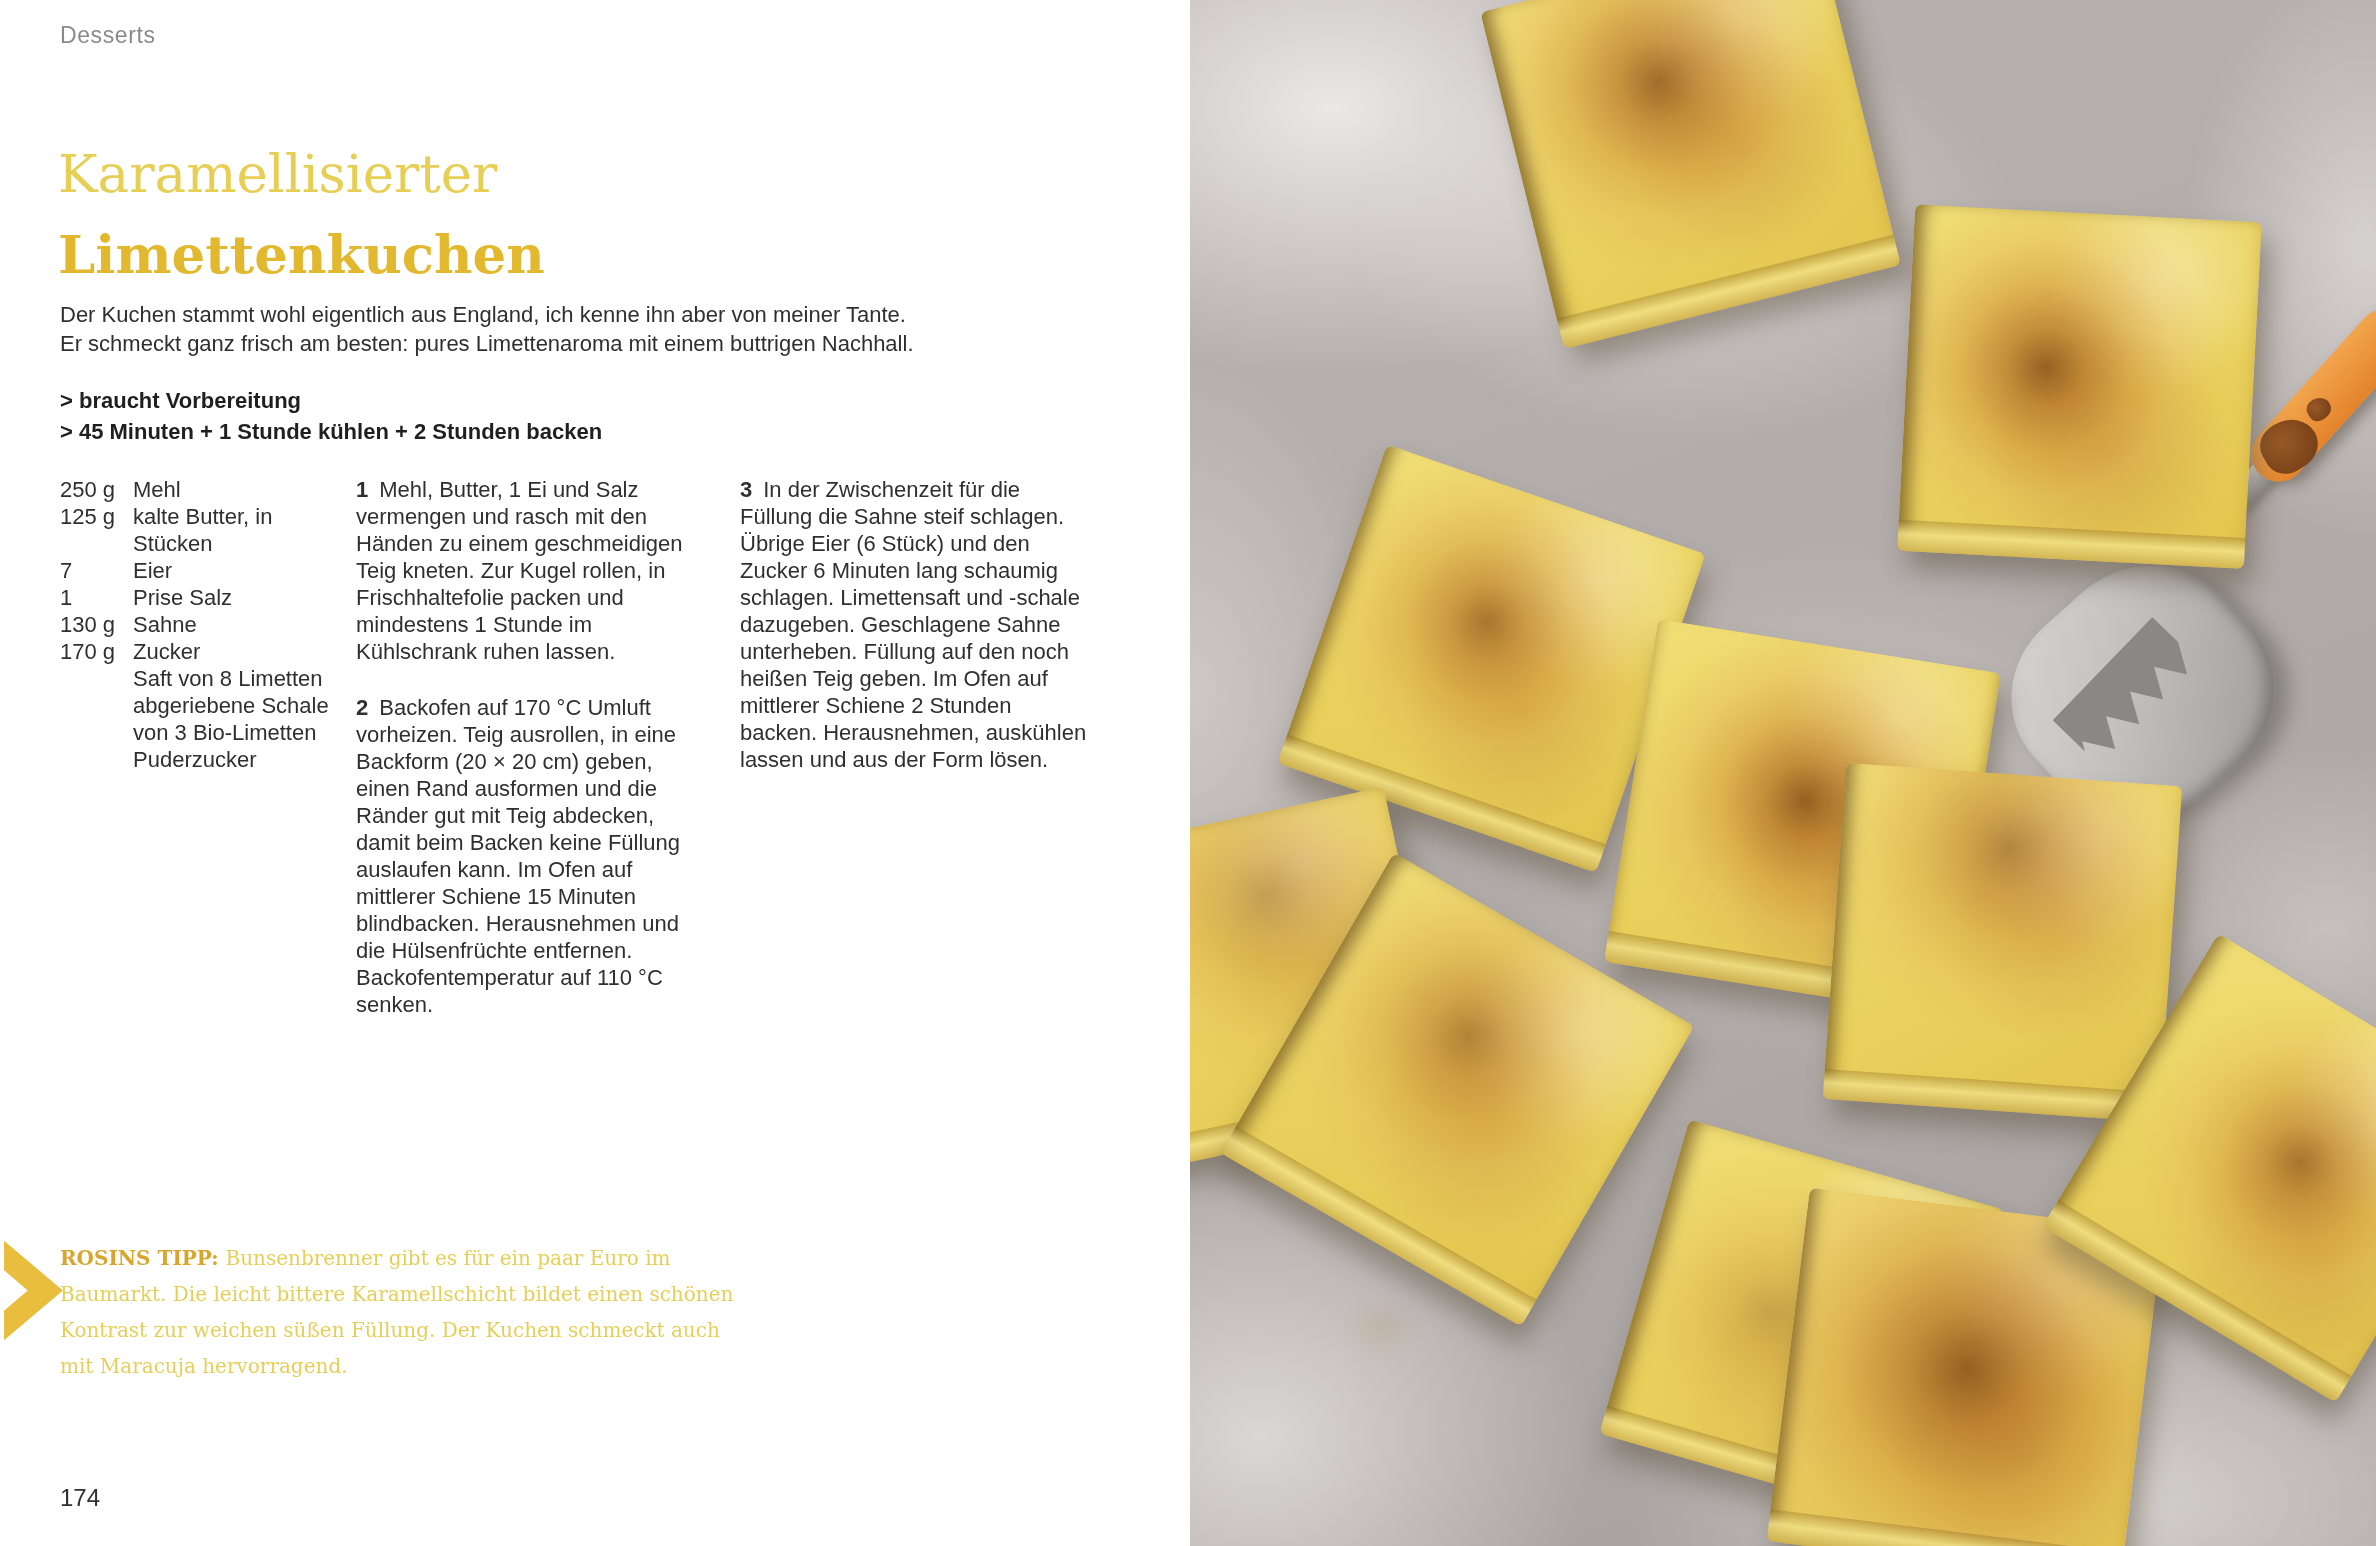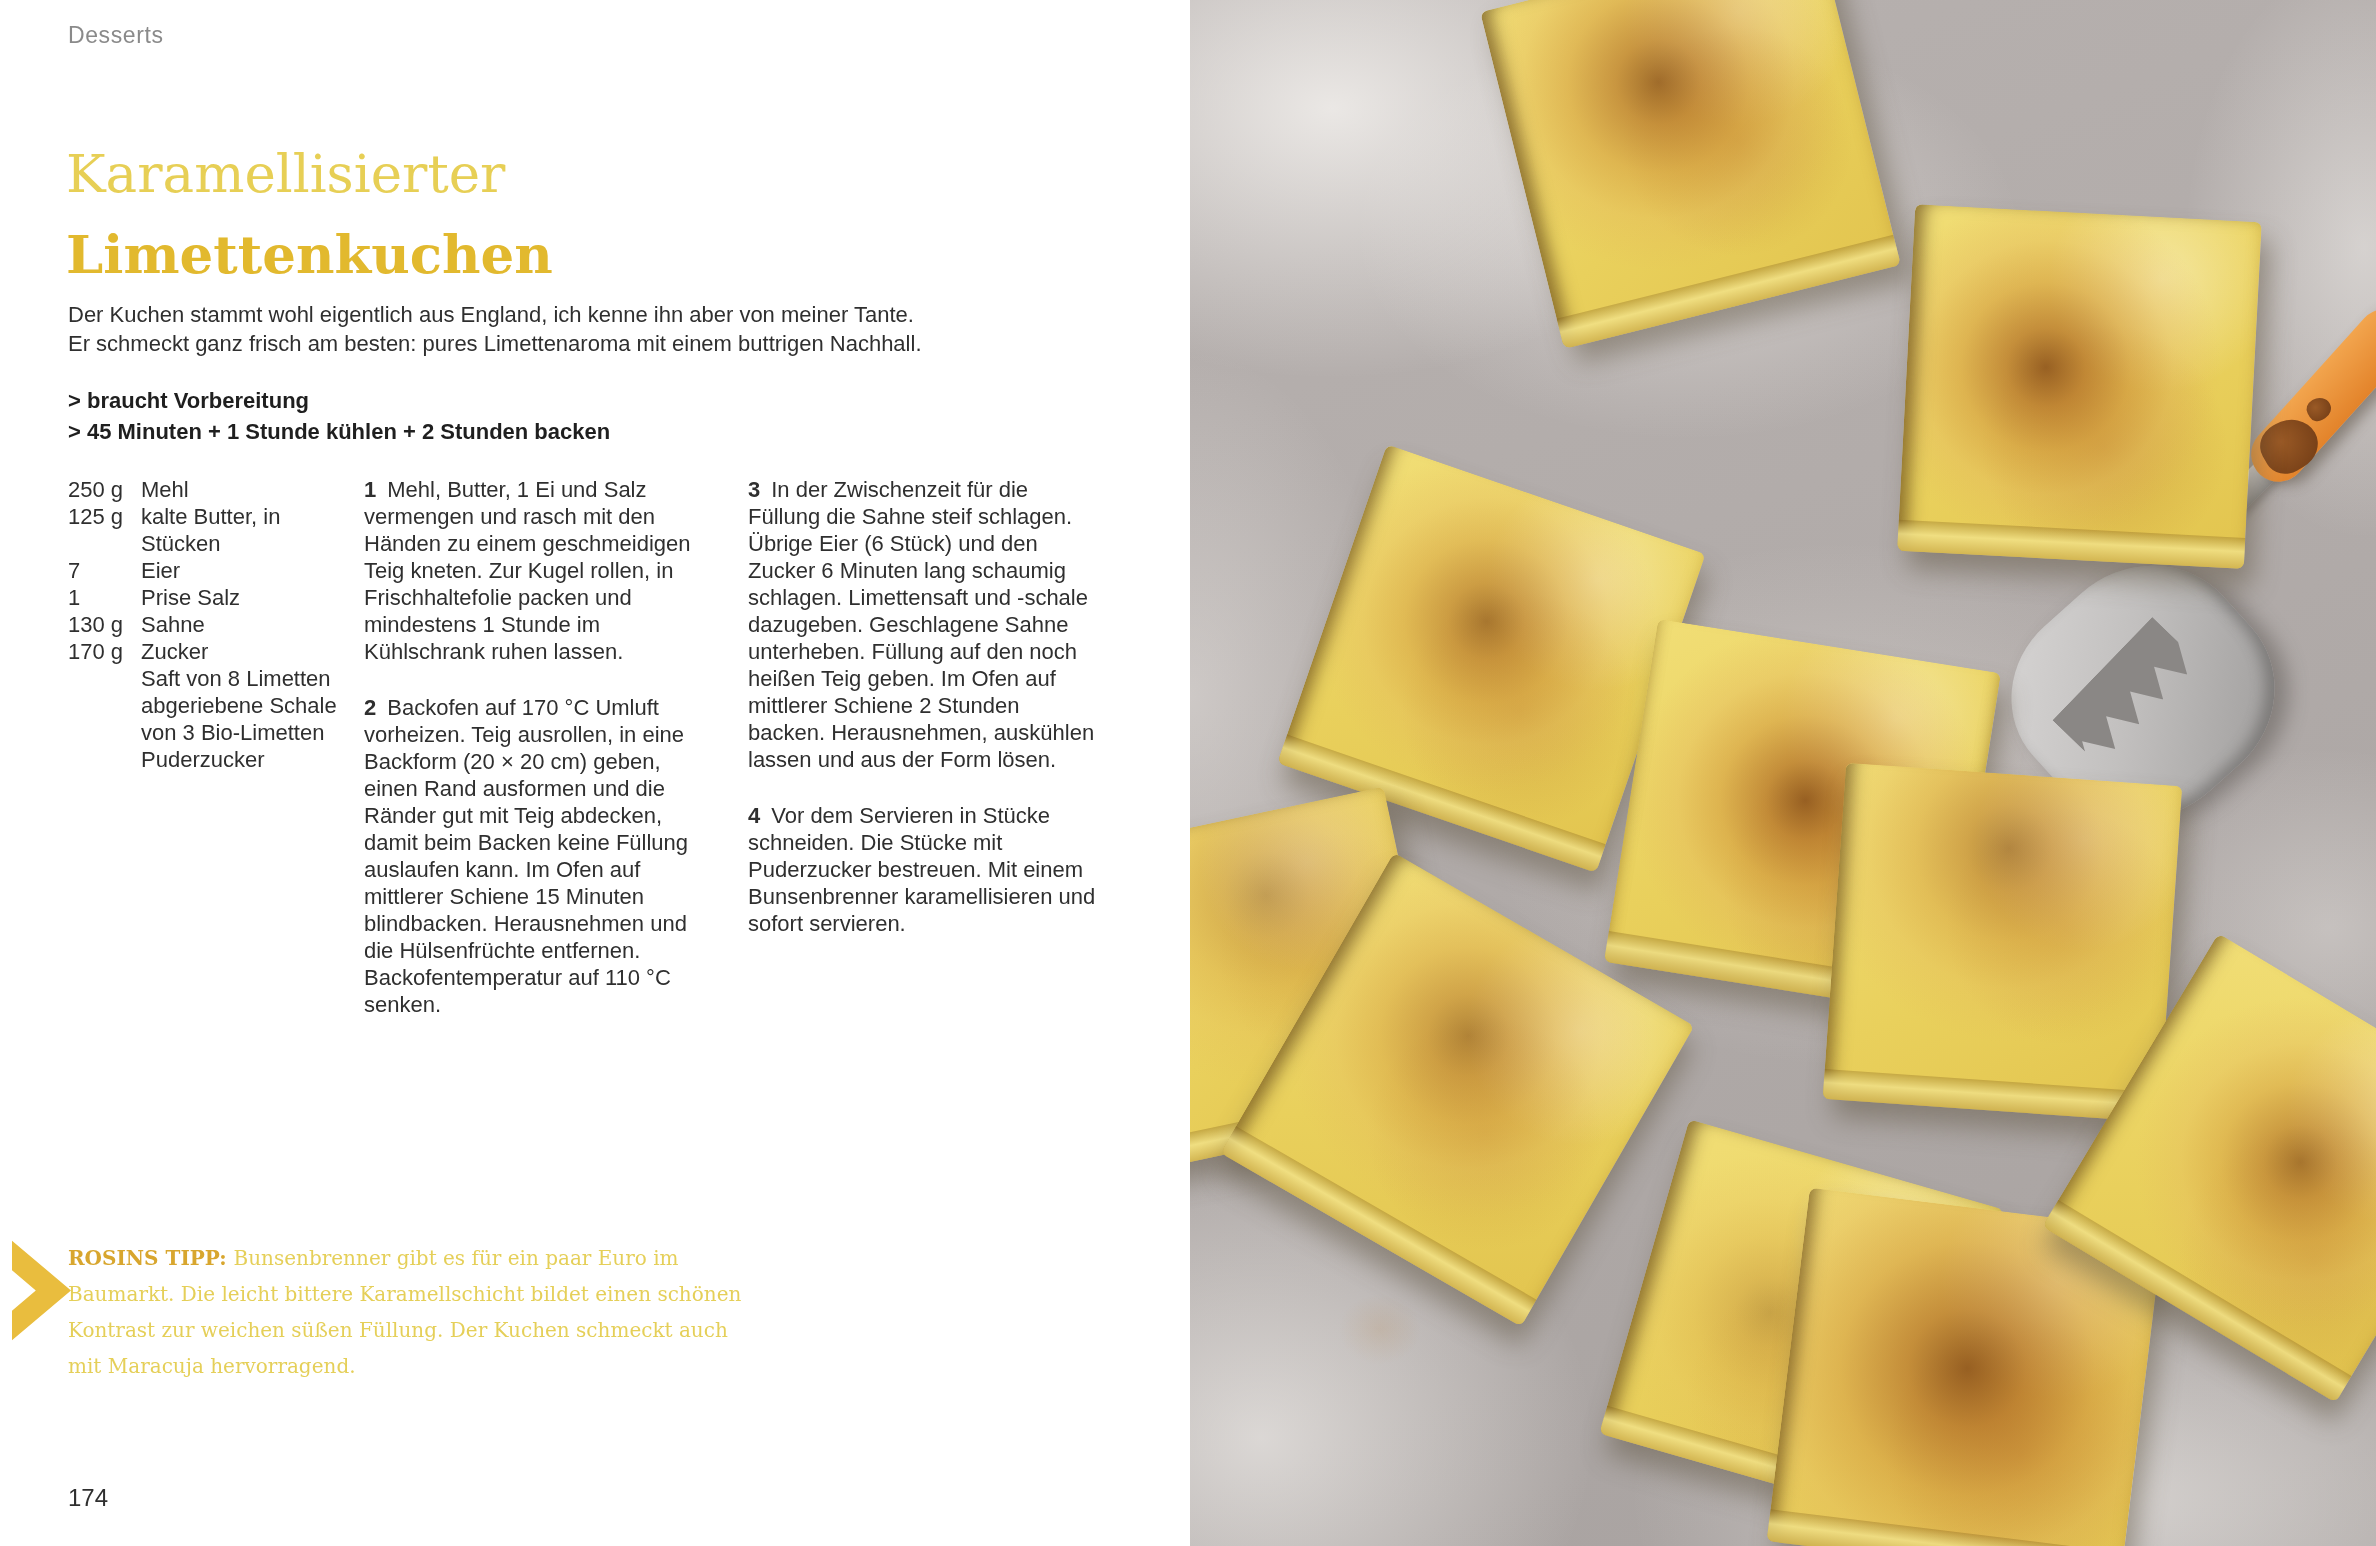--- a/index.html
+++ b/index.html
@@ -1,20 +1,20 @@
 <!DOCTYPE html>
 <html lang="de"><head>
 <meta charset="utf-8">
 <style>
   html,body{margin:0;padding:0;background:#ffffff;}
   body{width:2376px;height:1546px;position:relative;overflow:hidden;
        font-family:"Liberation Sans",sans-serif;-webkit-font-smoothing:antialiased;}
 
   
-  .left-page{position:absolute;left:12px;top:0;width:1190px;height:1546px;background:#ffffff;}
+  .left-page{position:absolute;left:4px;top:0;width:1190px;height:1546px;background:#ffffff;}
 
   .section-label{position:absolute;left:56px;top:22px;
 ic    font-family:"DejaVu Serif",serif;font-size:23px;color:#8a8a8a;letter-spacing:0.6px;}
 
   .recipe-title{position:absolute;left:54px;top:145px;
     font-family:"DejaVu Serif",serif;font-size:53px;line-height:58px;}
   .title-l1{font-weight:400;color:#e7cf55;}
   .title-l2{font-weight:700;color:#e2b92e;margin-top:22px;}
 
   .intro{position:absolute;left:56px;top:300px;font-size:22px;line-height:29px;color:#2f2f2f;}
@@ -138,21 +138,20 @@
           <div class="ing-qty"></div>
           <div class="ing-name">Puderzucker</div>
         </div>
       </div>
     <div class="steps-col first" id="steps-col1">
         <p class="step"><b>1</b><span>Mehl, Butter, 1 Ei und Salz vermengen und rasch mit den Händen zu einem geschmeidigen Teig kneten. Zur Kugel rollen, in Frischhaltefolie packen und mindestens 1 Stunde im Kühlschrank ruhen lassen.</span></p>
         <p class="step"><b>2</b><span>Backofen auf 170 °C Umluft vorheizen. Teig ausrollen, in eine Backform (20 × 20 cm) geben, einen Rand ausformen und die Ränder gut mit Teig abdecken, damit beim Backen keine Füllung auslaufen kann. Im Ofen auf mittlerer Schiene 15 Minuten blindbacken. Herausnehmen und die Hülsenfrüchte entfernen. Backofentemperatur auf 110 °C senken.</span></p>
       </div>
     <div class="steps-col" id="steps-col2">
         <p class="step"><b>3</b><span>In der Zwischenzeit für die Füllung die Sahne steif schlagen. Übrige Eier (6 Stück) und den Zucker 6 Minuten lang schaumig schlagen. Limettensaft und -schale dazugeben. Geschlagene Sahne unterheben. Füllung auf den noch heißen Teig geben. Im Ofen auf mittlerer Schiene 2 Stunden backen. Herausnehmen, auskühlen lassen und aus der Form lösen.</span></p>
-        <p class="step"><b>4</b><span>Vor dem Servieren in Stücke schneiden. Die Stücke mit Puderzucker bestreuen. Mit einem Bunsenbrenner karamellisieren und sofort servieren.</span></p>
       </div>
   </div>
 
   <svg class="tip-chevron" width="69" height="109" viewBox="0 0 70 110">
     <path d="M -16 6 L 42 55 L -16 104" fill="none" stroke="#e9bd3e" stroke-width="23"></path>
   </svg>
 
   <div class="tip">
     <b>ROSINS TIPP: </b>
     <span>Bunsenbrenner gibt es für ein paar Euro im Baumarkt. Die leicht bittere Karamellschicht bildet einen schönen Kontrast zur weichen süßen Füllung. Der Kuchen schmeckt auch mit Maracuja hervorragend.</span>

